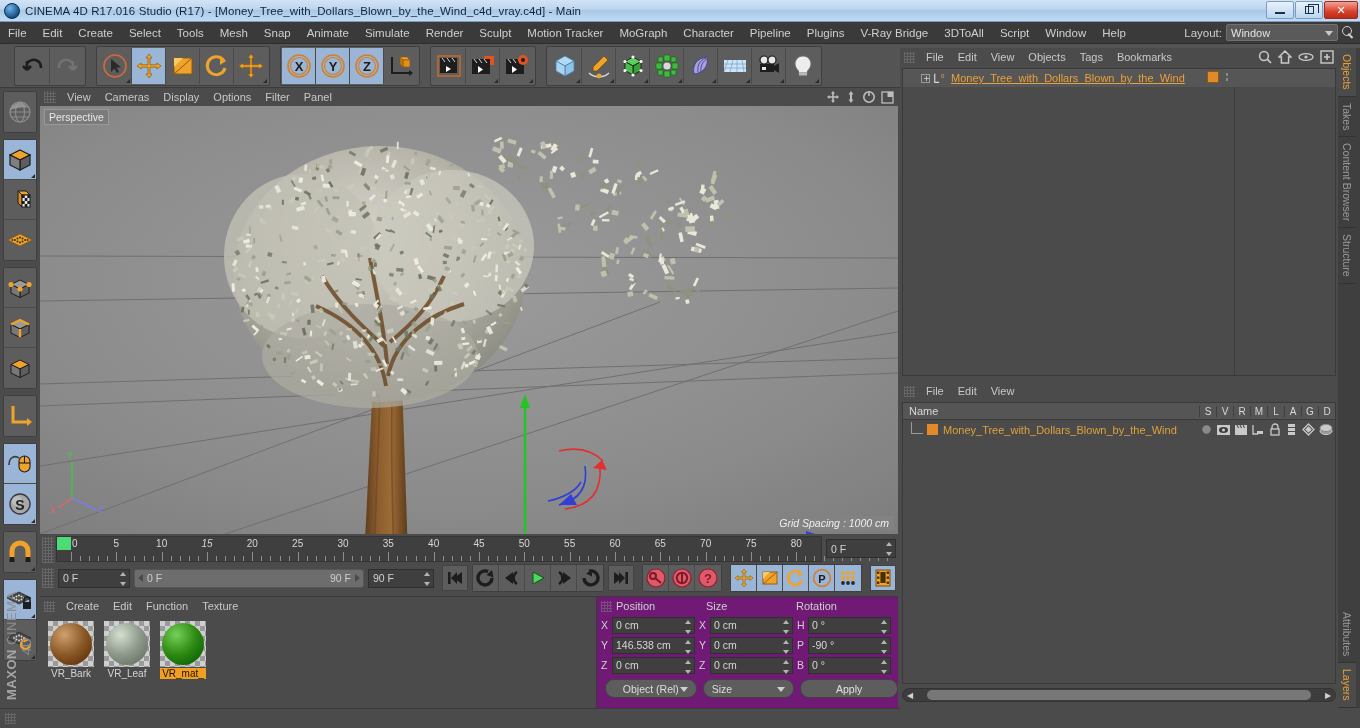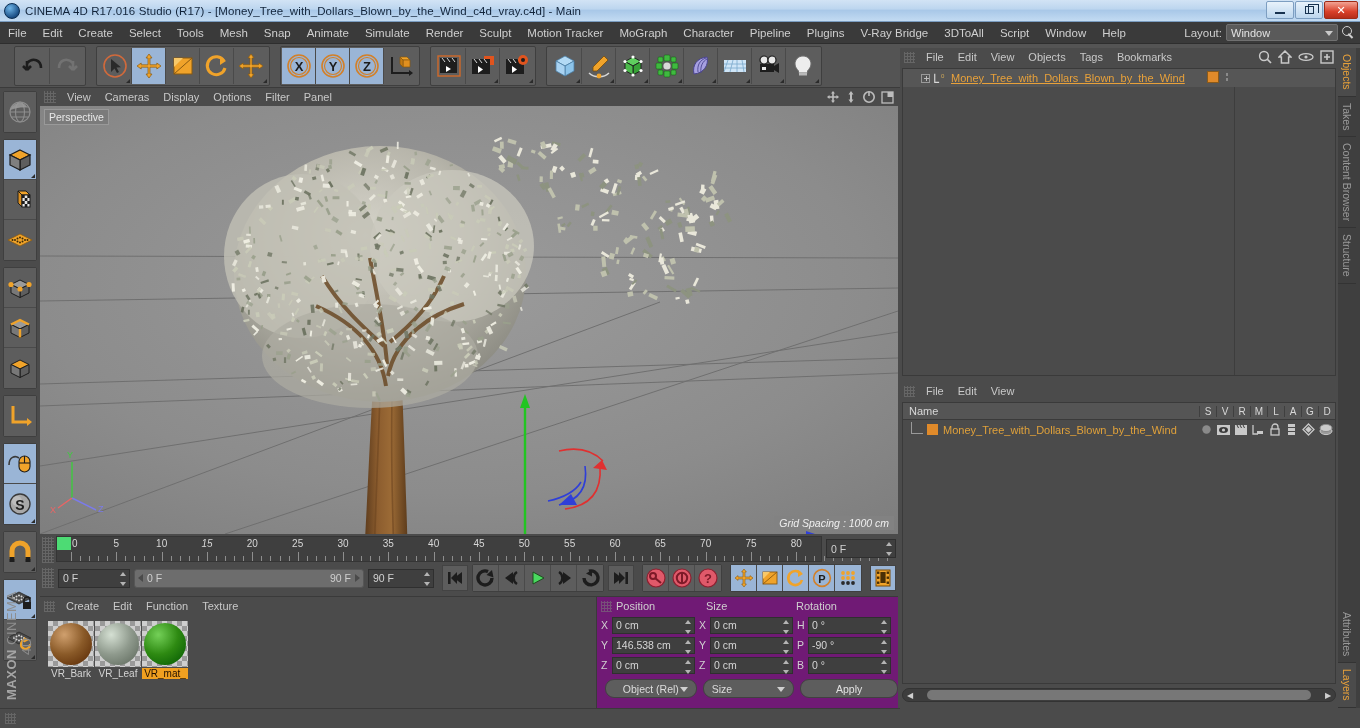--- a/index.html
+++ b/index.html
@@ -97,21 +97,21 @@
   .tcbtn{height:26px;min-width:26px;background:#5d5d5d;border:1px solid #434343;display:flex;align-items:center;justify-content:center;}
   .tcgroup{display:flex;background:#5d5d5d;border:1px solid #3f3f3f;border-radius:2px;}
   .tcgroup .tcbtn{border:none;border-right:1px solid #4a4a4a;}
   .tcgroup .tcbtn:last-child{border-right:none;}
   .tcbtn.sel{background:#9ab5d6;}
 
   
   #matmgr{position:absolute;left:40px;top:596px;width:556px;height:112px;background:#4b4b4b;border-top:1px solid #3a3a3a;}
   #mat-menu{height:18px;display:flex;align-items:center;}
   #mat-menu .mi{padding:0 7px;font-size:11px;line-height:18px;color:#c9c9c9;}
-  #mat-list{display:flex;gap:1px;padding:6px 0 0 8px;}
+  #mat-list{display:flex;gap:10px;padding:6px 0 0 8px;}
   .mat-item{width:46px;}
   .mat-thumb{width:46px;height:46px;
      background-image:linear-gradient(45deg,#9a9a9a 25%,transparent 25%,transparent 75%,#9a9a9a 75%),
                       linear-gradient(45deg,#9a9a9a 25%,#cfcfcf 25%,#cfcfcf 75%,#9a9a9a 75%);
      background-size:10px 10px;background-position:0 0,5px 5px;
      display:flex;align-items:center;justify-content:center;}
   .mat-ball{width:42px;height:42px;border-radius:50%;}
   .mat-name{font-size:10px;text-align:center;color:#d4d4d4;margin-top:1px;white-space:nowrap;overflow:hidden;}
   .mat-name.sel{background:#f0a020;color:#201000;}
 

